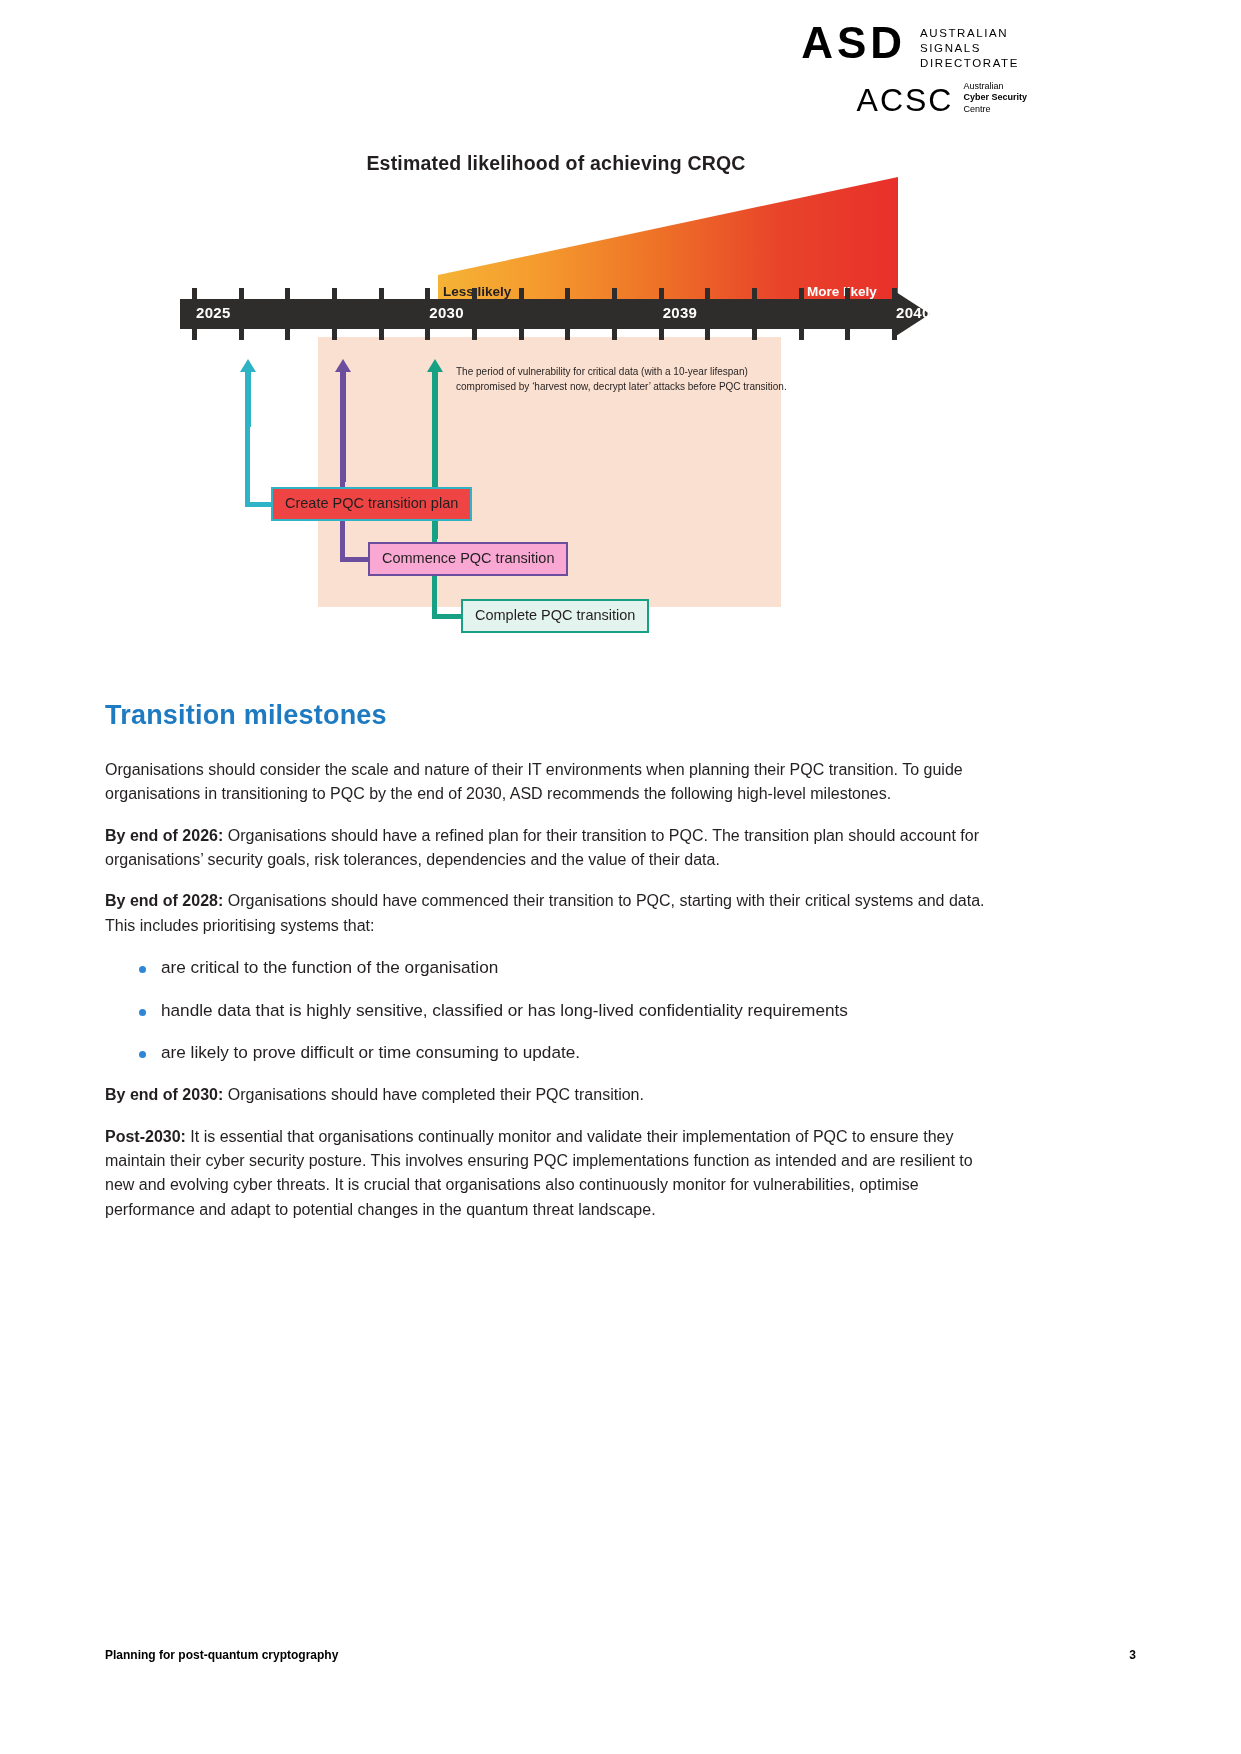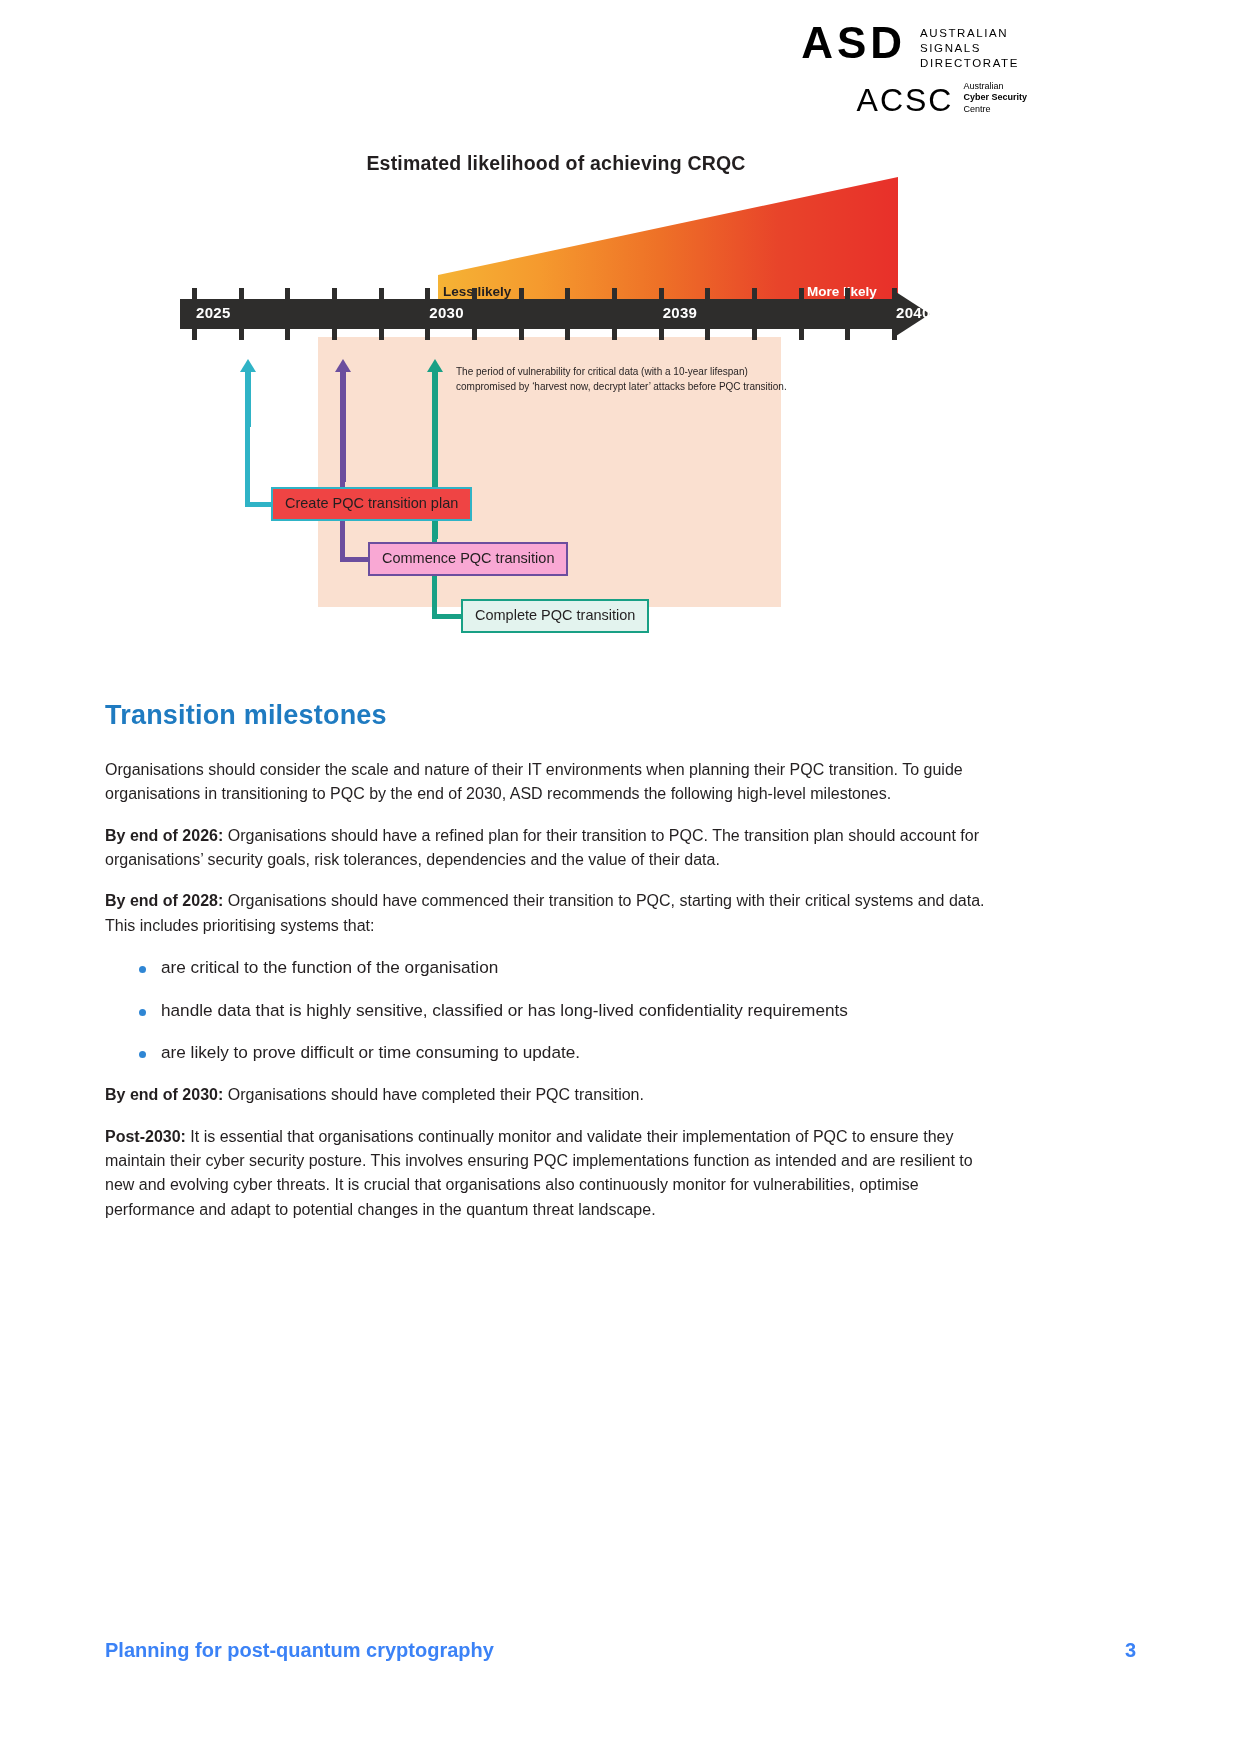--- a/index.html
+++ b/index.html
@@ -169,21 +169,21 @@
     content:"";
     position:absolute; left: 34px; top: 11px;
     width: 7px; height:7px; border-radius:50%;
     background:#2f86d4;
   }
 
   
   .footer {
     position:absolute; left:105px; right:105px; bottom:92px;
     display:flex; justify-content:space-between; align-items:center;
-    font-size: 20px; font-weight: 700; color:#3b82f6;
+    font-size: 12px; font-weight: 700; color:#000000;
   }
 </style>
 </head>
 <body>
 
 <div class="logo-block">
   <div class="asd-row">
     <div class="asd-mark">ASD</div>
     <div class="asd-words">AUSTRALIAN
 SIGNALS

